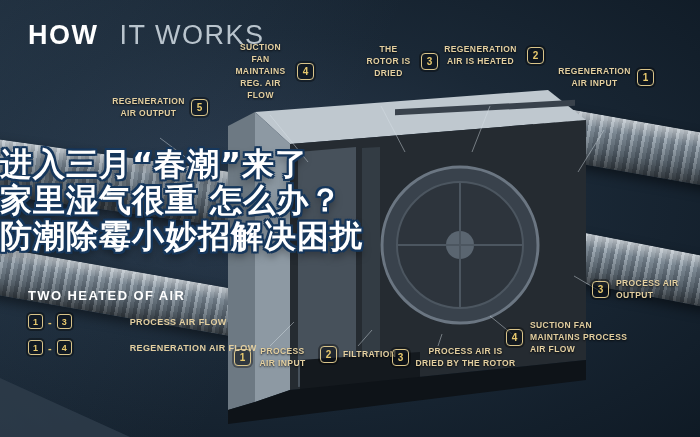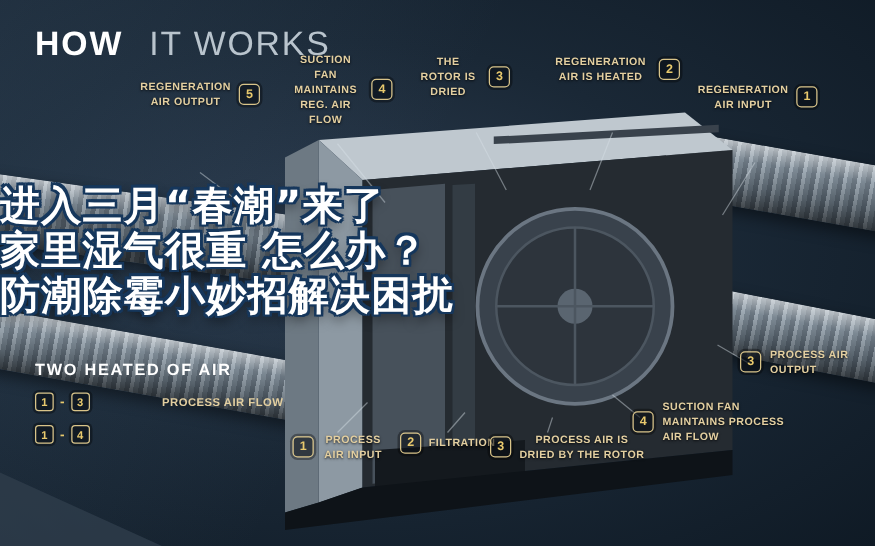--- a/index.html
+++ b/index.html
@@ -42,23 +42,23 @@
     color:#e3cfa0; text-transform:uppercase; text-shadow:0 1px 2px rgba(0,0,0,.8);
   }
   .badge {
     flex:0 0 auto; width:17px; height:17px; border:1.5px solid #d9c489; border-radius:4px;
     background:rgba(8,14,20,.6); color:#e8c96d; font-size:10px; font-weight:bold;
     display:flex; align-items:center; justify-content:center;
     box-shadow:0 0 0 2px rgba(0,0,0,.35);
   }
   .badge.sm { width:15px; height:15px; font-size:9px; border-radius:3px; }
 
-  .co-regen-output   { left:112px; top:64px;  width:96px; }
+  .co-regen-output   { left:112px; top:96px;  width:96px; }
   .co-suction-reg    { left:230px; top:42px;  width:84px; }
-  .co-rotor-dried    { left:332px; top:44px;  width:76px; }
+  .co-rotor-dried    { left:362px; top:44px;  width:76px; }
   .co-regen-heated   { left:440px; top:44px;  width:104px; }
   .co-regen-input    { left:558px; top:66px;  width:96px; }
   .co-process-output { left:592px; top:278px; }
   .co-process-output .c-label { width:72px; }
   .co-suction-proc   { left:506px; top:320px; }
   .co-suction-proc .c-label { width:104px; }
   .co-process-input  { left:234px; top:346px; width:74px; }
   .co-filtration     { left:320px; top:346px; width:74px; }
   .co-process-dried  { left:392px; top:346px; width:124px; }
 
@@ -184,20 +184,21 @@
     <div class="legend-row">
       <span class="badge sm">1</span>
       <span class="legend-dash">-</span>
       <span class="badge sm">3</span>
       <span class="legend-label">PROCESS AIR FLOW</span>
     </div>
     <div class="legend-row">
       <span class="badge sm">1</span>
       <span class="legend-dash">-</span>
       <span class="badge sm">4</span>
+      <span class="legend-label">REGENERATION AIR FLOW</span>
     </div>
   </div>
 
   <div class="headline">
     <div>进入三月“春潮”来了</div>
     <div>家里湿气很重 怎么办？</div>
     <div>防潮除霉小妙招解决困扰</div>
   </div>
 
 </div>

